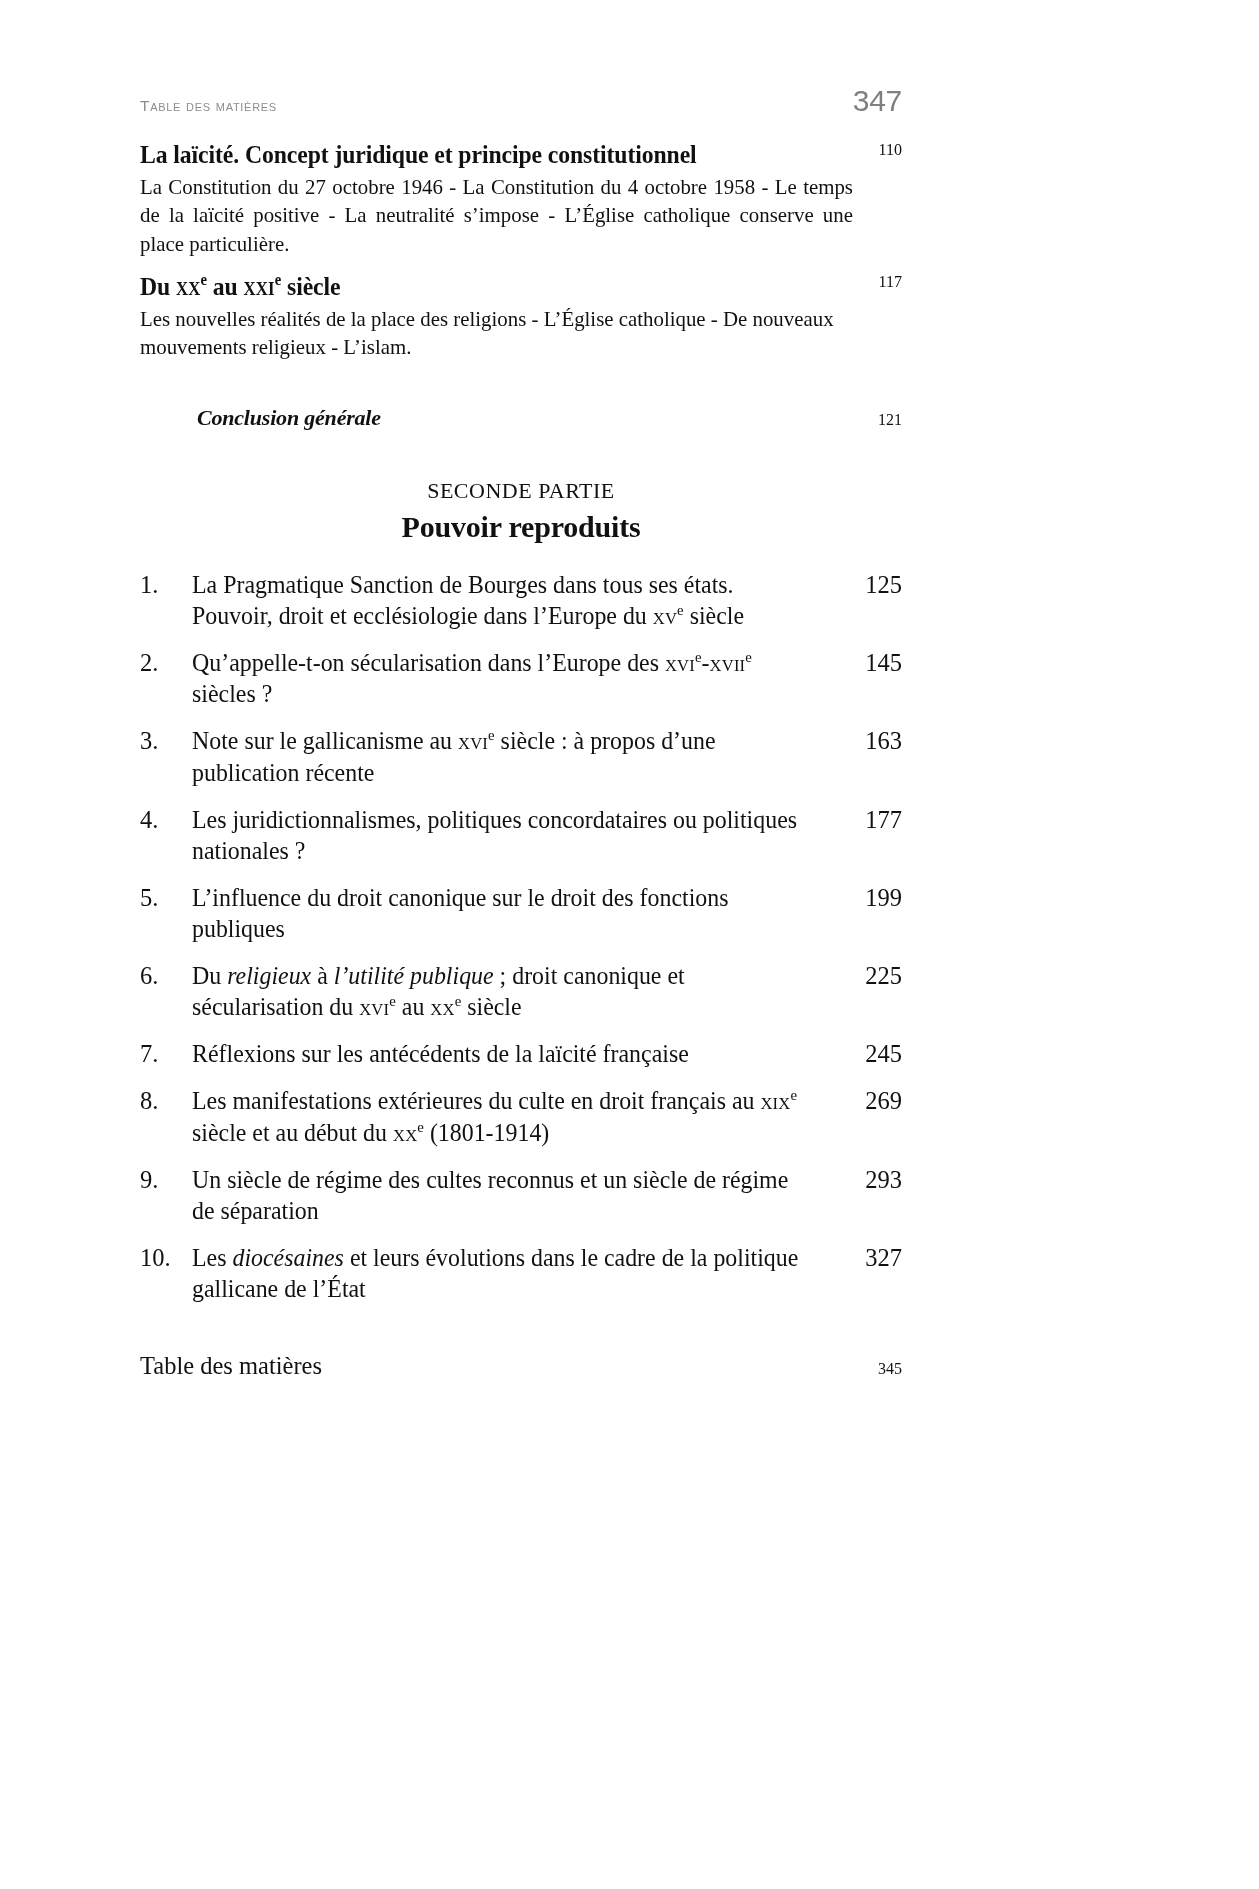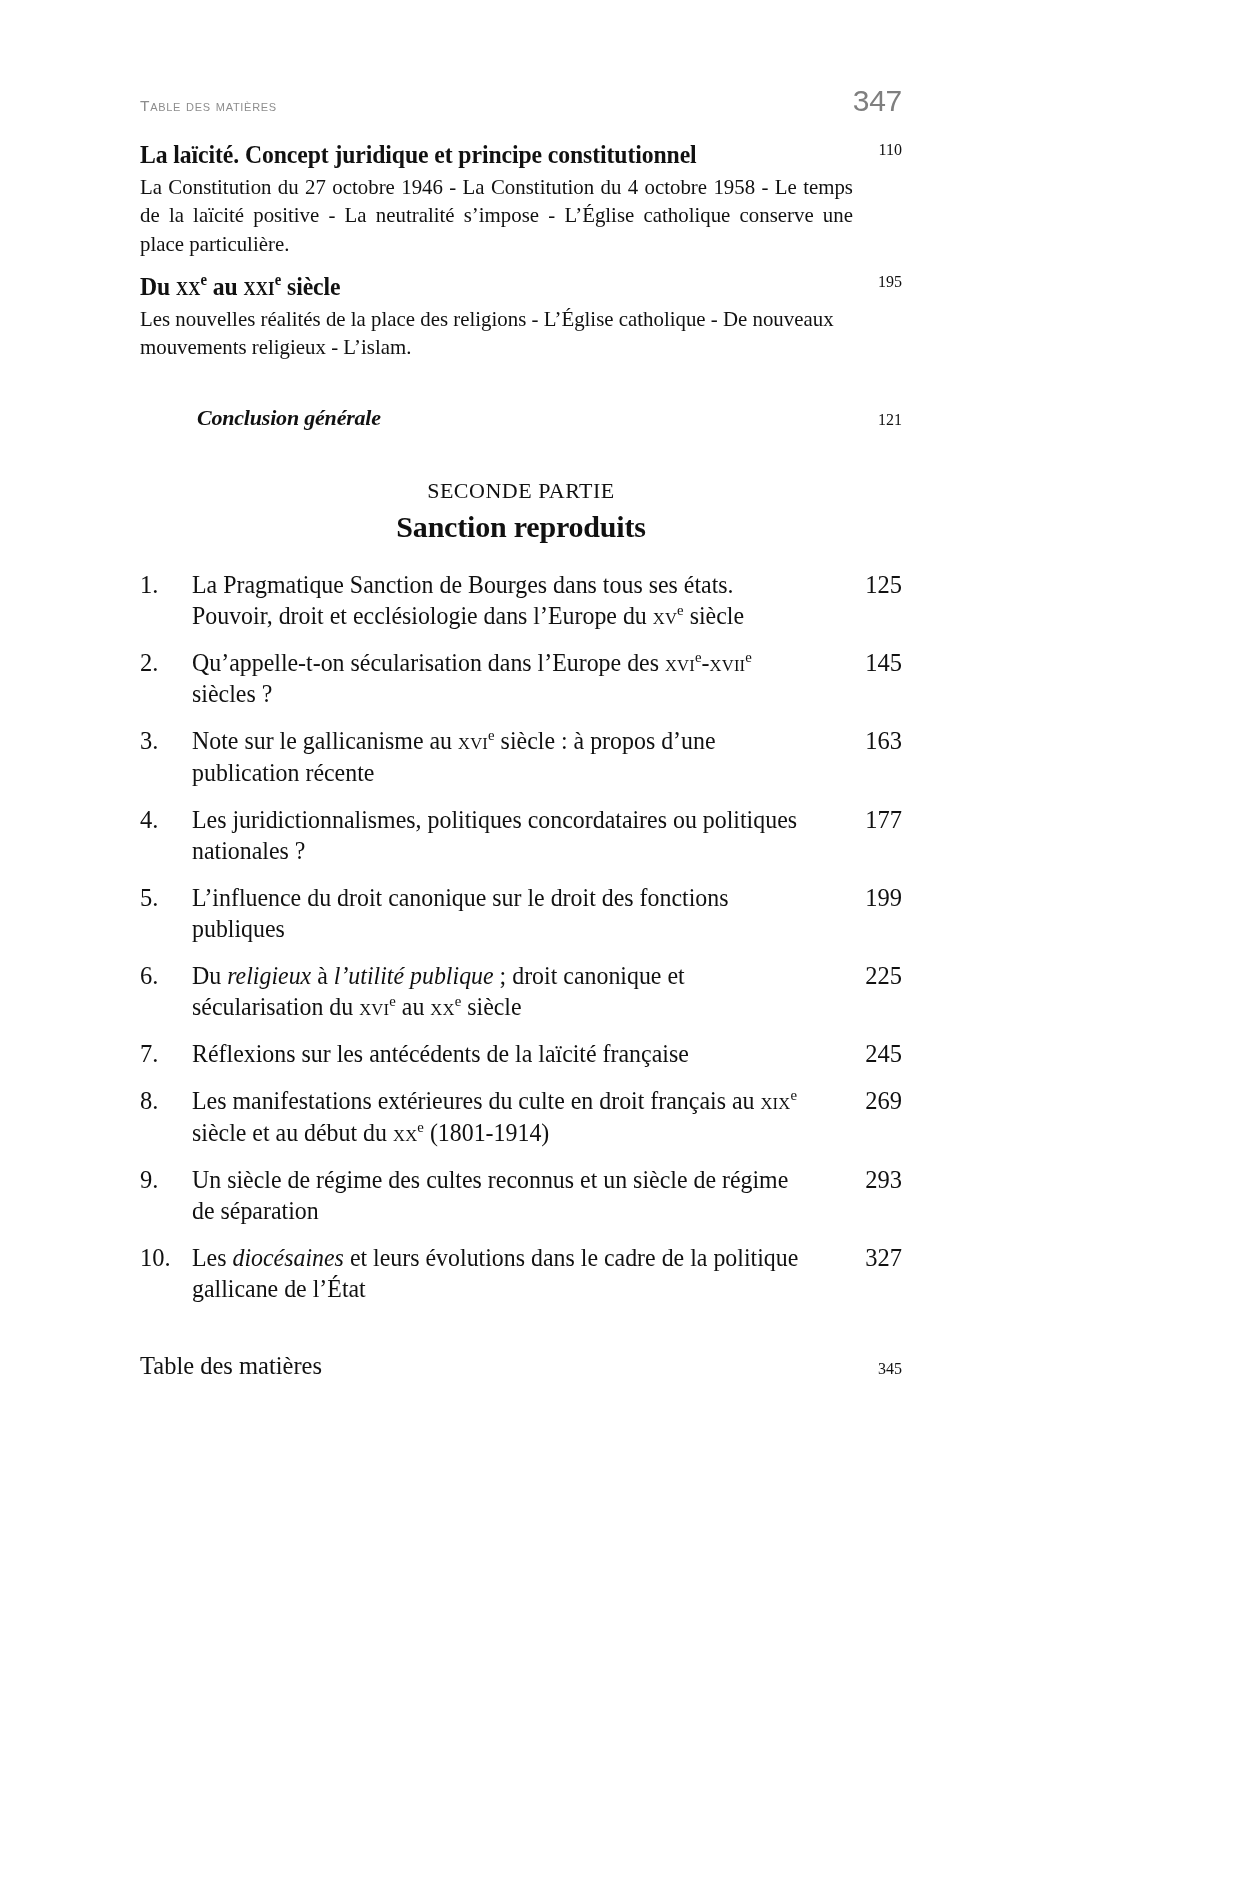--- a/index.html
+++ b/index.html
@@ -205,33 +205,33 @@
       <div class="entry-page">110</div>
     </div>
     <div class="sec-desc">La Constitution du 27 octobre 1946 - La Constitution du 4 octobre 1958 - Le temps de la laïcité positive - La neutralité s’impose - L’Église catholique conserve une place particulière.</div>
   </div>
 
   <div class="block-2">
     <div class="entry">
       <div class="entry-text">
         <div class="sec-title"><span>Du </span><span class="sc">xx</span><sup>e</sup><span> au </span><span class="sc">xxi</span><sup>e</sup><span> siècle</span></div>
       </div>
-      <div class="entry-page">195</div>
+      <div class="entry-page">117</div>
     </div>
     <div class="sec-desc last-left">Les nouvelles réalités de la place des religions - L’Église catholique - De nouveaux mouvements religieux - L’islam.</div>
   </div>
 
   <div class="conclusion">
     <div class="conclusion-title">Conclusion générale</div>
     <div class="entry-page">121</div>
   </div>
 
   <div class="part">
     <div class="part-kicker">SECONDE PARTIE</div>
-    <div class="part-name">Sanction reproduits</div>
+    <div class="part-name">Pouvoir reproduits</div>
   </div>
 
   <div class="articles">
 
     <div class="art">
       <div class="art-num">1.</div>
       <div class="art-body"><span>La Pragmatique Sanction de Bourges dans tous ses états.</span><br><span>Pouvoir, droit et ecclésiologie dans l’Europe du </span><span class="sc">xv</span><sup>e</sup><span> siècle</span></div>
       <div class="art-page">125</div>
     </div>
 

